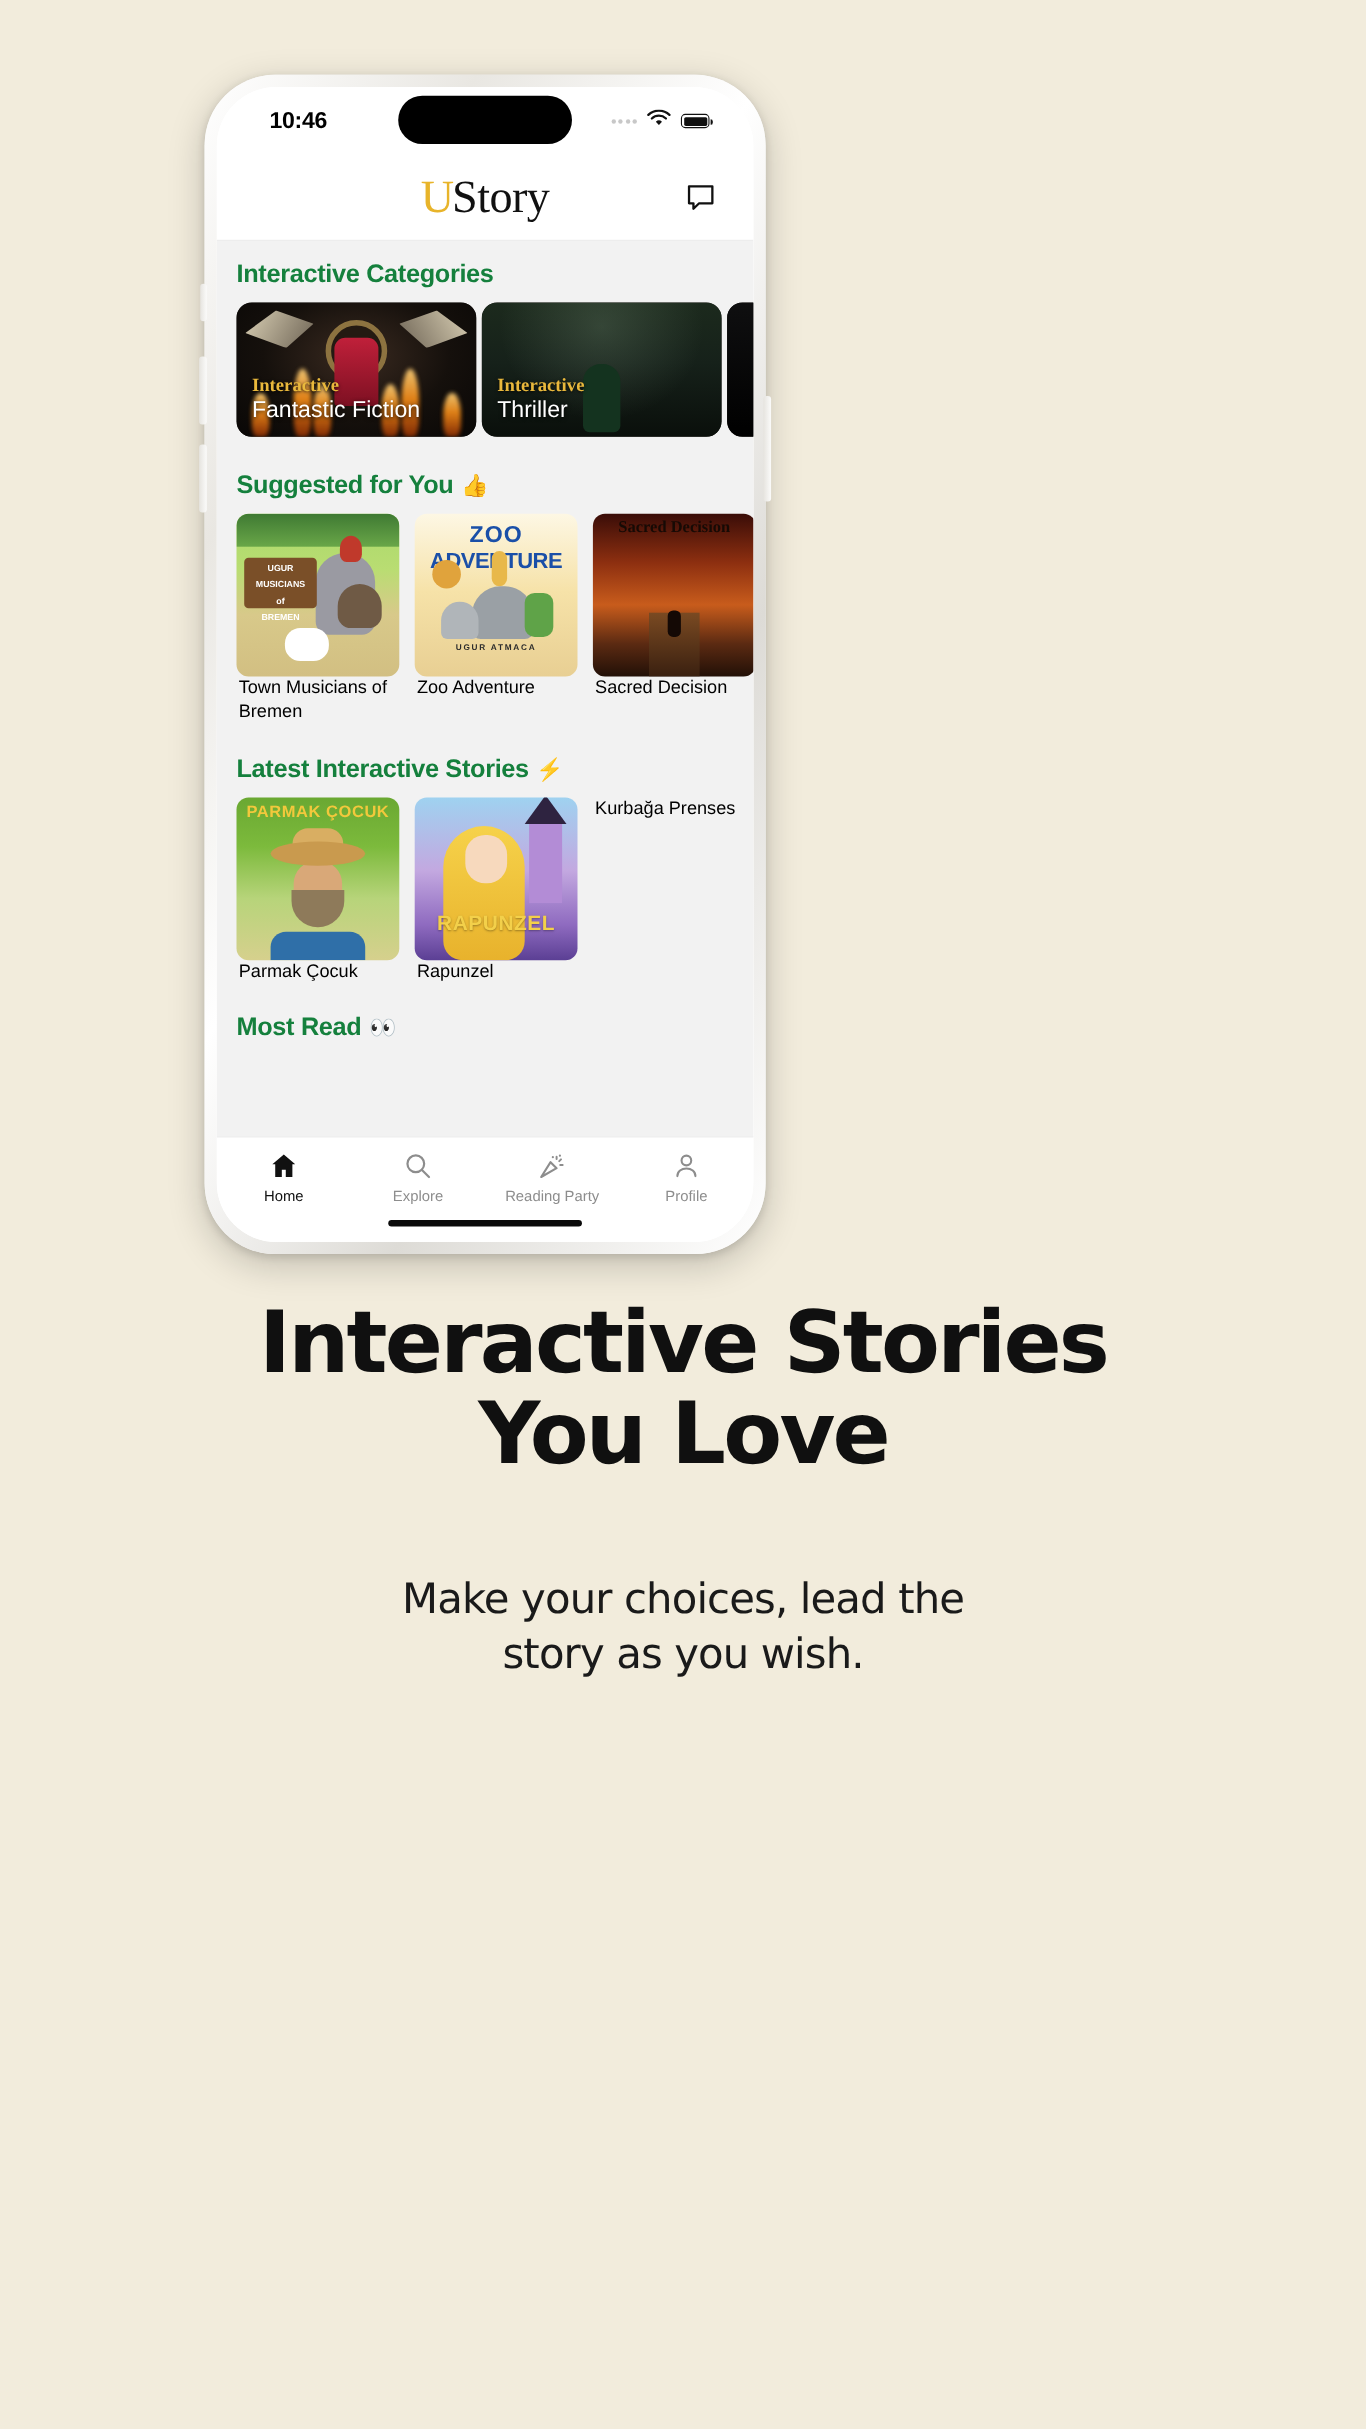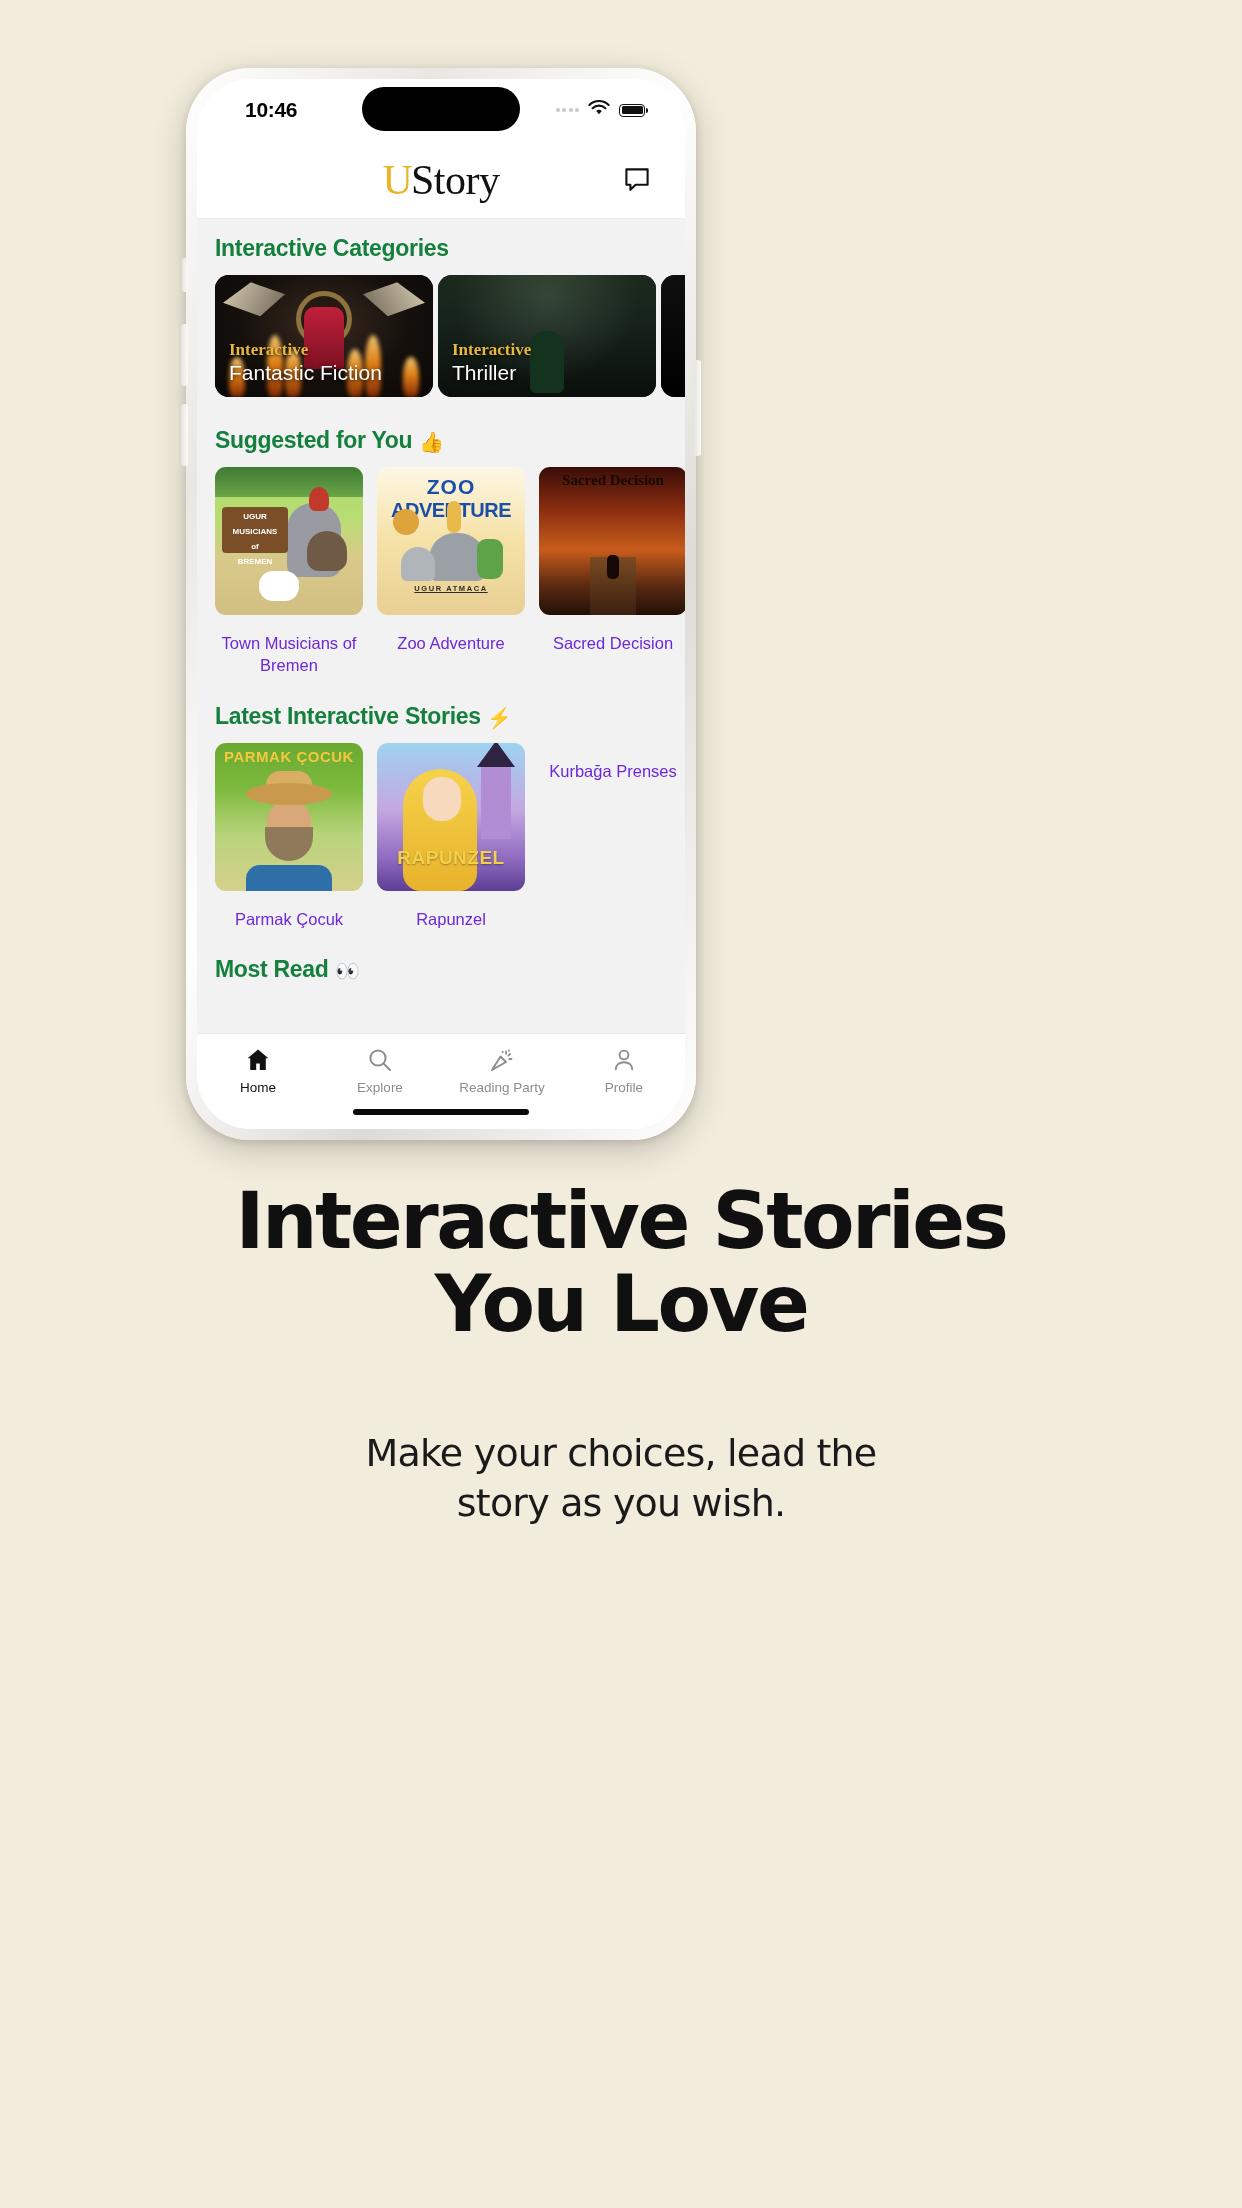--- a/index.html
+++ b/index.html
@@ -145,39 +145,39 @@
 
   
   .story-row{ display:flex; gap:14px; padding:0 18px; margin-bottom:8px;}
   .story-card{ flex:0 0 148px; cursor:pointer; }
   .story-card.clipped{ flex:0 0 148px; }
   .story-cover{
     width:148px; height:148px; border-radius:11px; overflow:hidden;
     position:relative; background:#ddd;
   }
   .story-label{
-    margin-top:18px; font-size:16.5px; color:#6d28d9; text-align:center;
+    margin-top:0; font-size:16.5px; color:#000000; text-align:left;
     line-height:1.32; padding:0 2px;
   }
   .row-spacer{ height:18px; }
 
   
   .cv-bremen{ background:linear-gradient(180deg,#a9d86b 0%,#b9dd72 34%,#d8c98a 62%,#d2bf82 100%);}
   .cv-bremen .sign{position:absolute;left:7px;top:40px;width:66px;height:46px;background:#7a4f28;border-radius:4px;}
   .cv-bremen .sign b{display:block;color:#fff;font-size:8px;font-weight:700;text-align:center;margin-top:5px;line-height:1.25;}
   .cv-bremen .donkey{position:absolute;right:22px;top:36px;width:54px;height:74px;background:#9a9aa2;border-radius:26px 26px 12px 12px;}
   .cv-bremen .dog{position:absolute;right:16px;top:64px;width:40px;height:40px;background:#6f5a45;border-radius:50% 50% 30% 30%;}
   .cv-bremen .cat{position:absolute;left:44px;bottom:14px;width:40px;height:30px;background:#fff;border-radius:14px;}
   .cv-bremen .rooster{position:absolute;right:34px;top:20px;width:20px;height:24px;background:#c0392b;border-radius:50% 50% 30% 30%;}
   .cv-bremen .treeline{position:absolute;left:0;right:0;top:0;height:30px;background:linear-gradient(180deg,#3f7a33,#69a648);}
 
   .cv-zoo{ background:linear-gradient(180deg,#fdf7e4 0%,#f6e2a8 48%,#e8cf93 100%);}
   .cv-zoo .t1{position:absolute;left:0;right:0;top:8px;text-align:center;font-size:21px;font-weight:900;color:#1a4fa8;letter-spacing:1px;}
   .cv-zoo .t2{position:absolute;left:0;right:0;top:32px;text-align:center;font-size:20px;font-weight:900;color:#1a4fa8;letter-spacing:-.5px;}
-  .cv-zoo .credit{position:absolute;left:0;right:0;bottom:22px;text-align:center;font-size:7.5px;font-weight:700;color:#2c2c2c;letter-spacing:1.6px;text-decoration:underline;}
+  .cv-zoo .credit{position:absolute;left:0;right:0;bottom:22px;text-align:center;font-size:7.5px;font-weight:700;color:#2c2c2c;letter-spacing:1.6px;}
   .cv-zoo .eleph{position:absolute;left:52px;top:66px;width:56px;height:48px;background:#9aa0a5;border-radius:26px 26px 8px 8px;}
   .cv-zoo .eleph2{position:absolute;left:24px;top:80px;width:34px;height:34px;background:#b0b5b9;border-radius:18px 18px 6px 6px;}
   .cv-zoo .boy{position:absolute;right:22px;top:72px;width:26px;height:40px;background:#5fa348;border-radius:9px;}
   .cv-zoo .lion{position:absolute;left:16px;top:42px;width:26px;height:26px;background:#e0a33c;border-radius:50%;}
   .cv-zoo .giraffe{position:absolute;left:70px;top:34px;width:14px;height:32px;background:#e8b84a;border-radius:7px;}
 
   .cv-sacred{ background:linear-gradient(180deg,#3a0d08 0%,#8d2f10 30%,#c85c1c 56%,#5b2a12 80%,#221007 100%);}
   .cv-sacred .ttl{position:absolute;left:0;right:0;top:5px;text-align:center;font-family:"Liberation Serif",serif;font-size:15px;font-weight:700;color:#160a05;}
   .cv-sacred .bridge{position:absolute;left:50%;transform:translateX(-50%);bottom:0;width:46px;height:58px;background:linear-gradient(180deg,#7a4a22,#3a2010);}
   .cv-sacred .fig{position:absolute;left:50%;transform:translateX(-50%);bottom:36px;width:12px;height:24px;background:#140905;border-radius:5px;}

